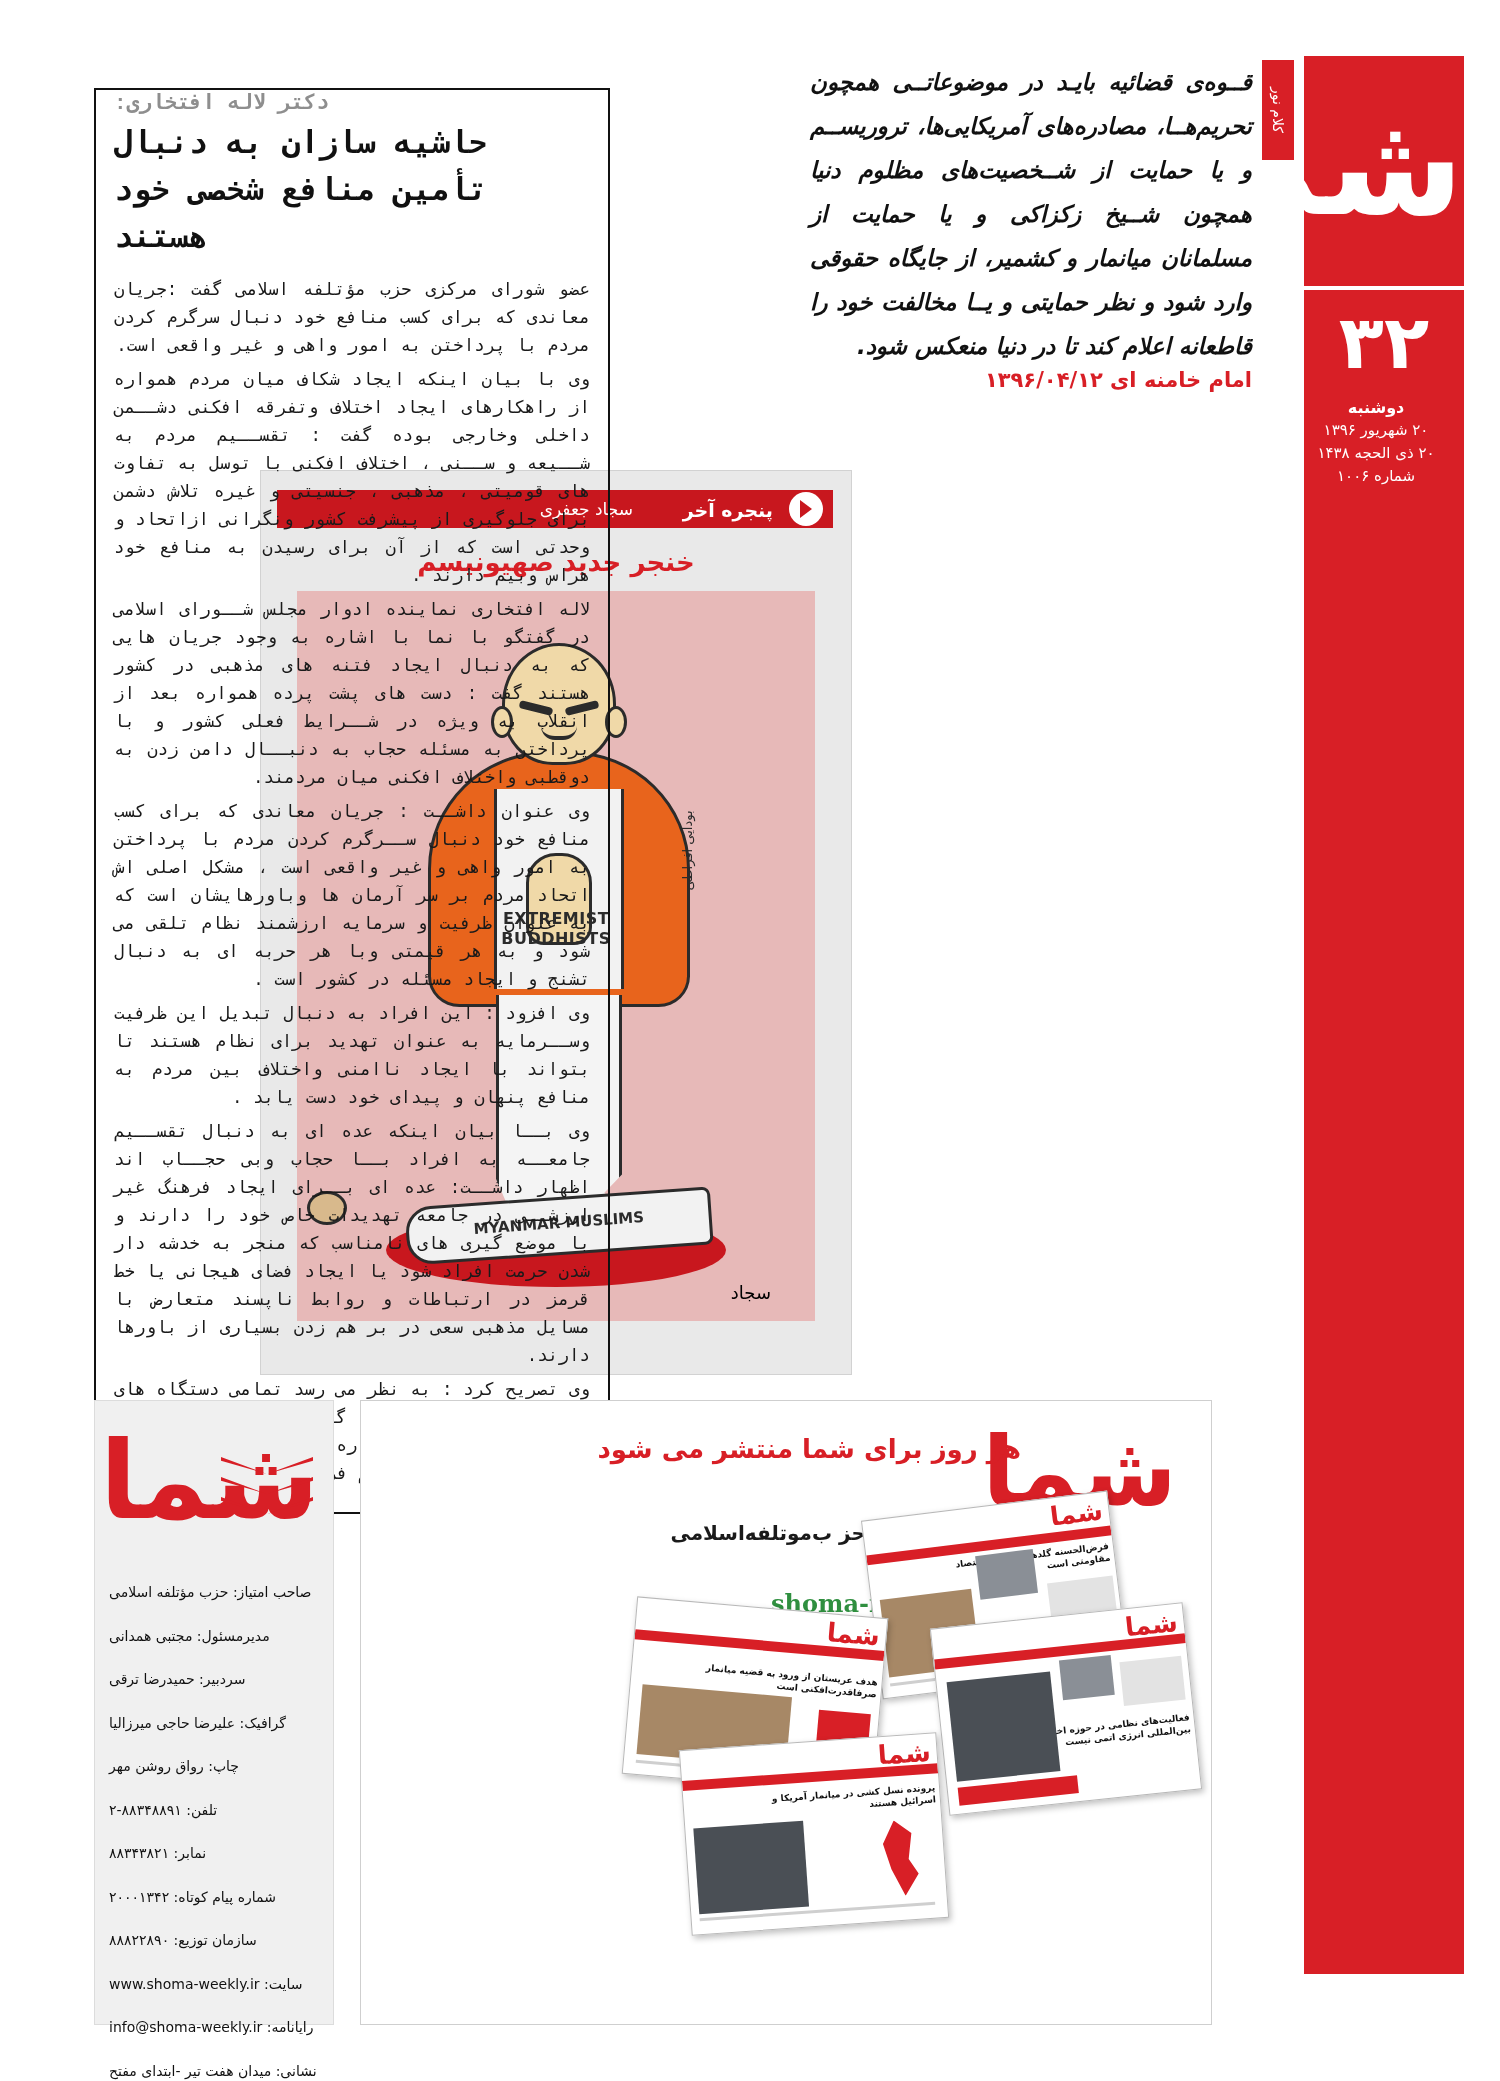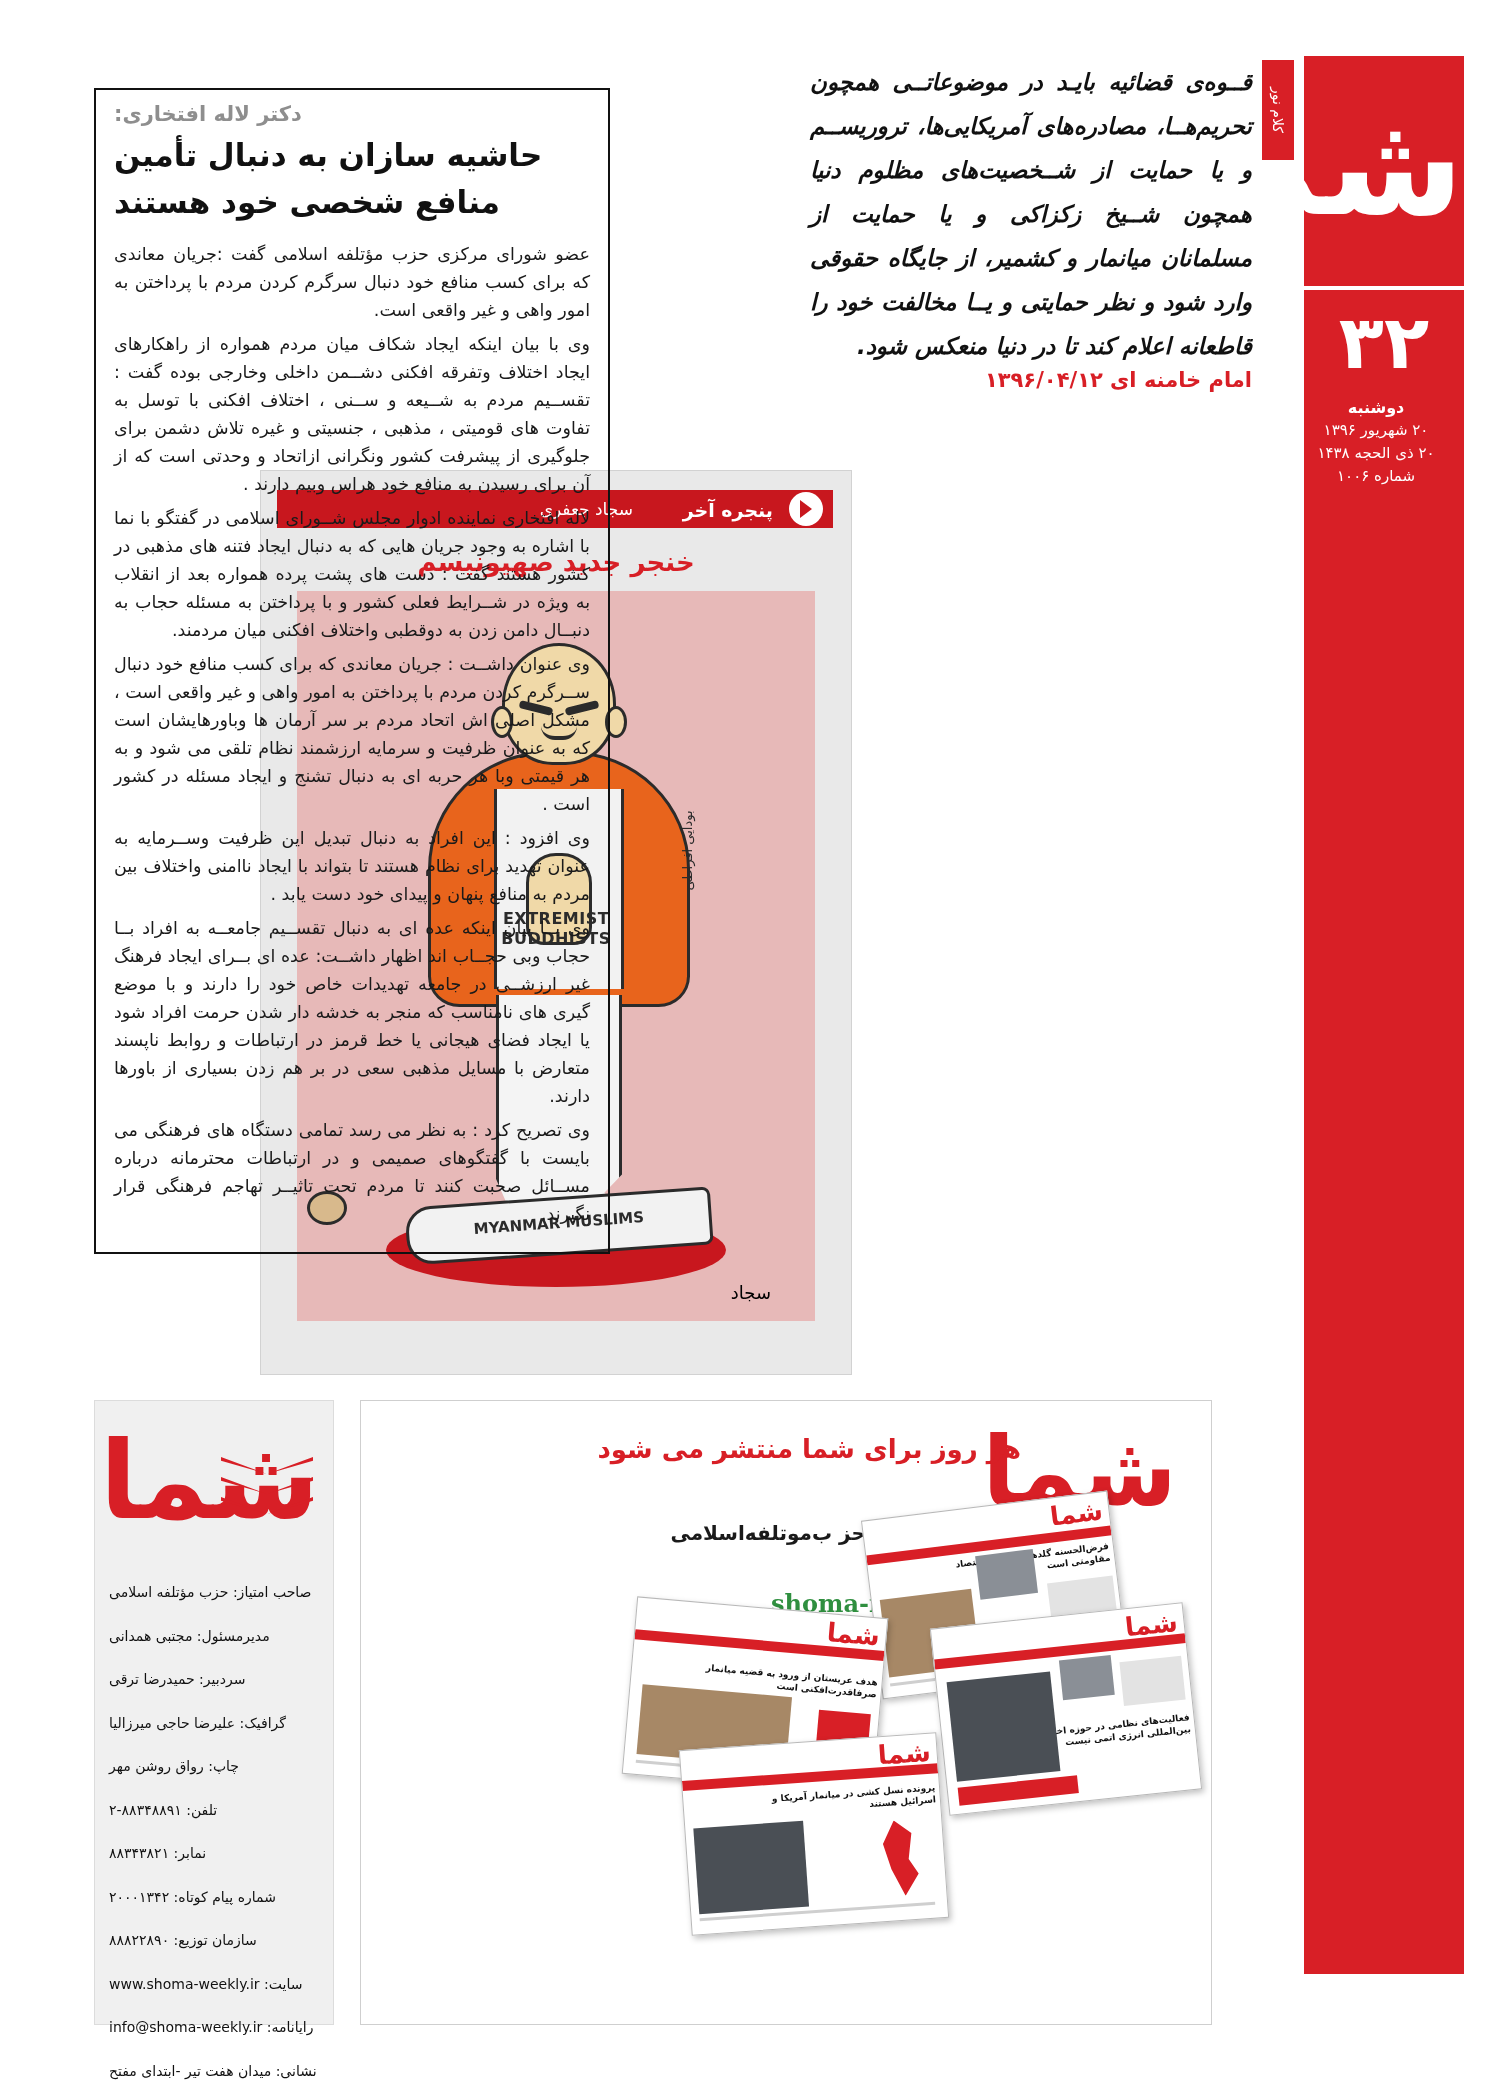--- a/index.html
+++ b/index.html
@@ -353,22 +353,23 @@
   .article {
     position: absolute;
     top: 88px;
     left: 94px;
     width: 516px;
     border-top: 2px solid #111;
     border-bottom: 2px solid #111;
     border-left: 2px solid #111;
     border-right: 2px solid #111;
     box-sizing: border-box;
-    padding: 12px 18px 18px 18px;
-    direction: rtl;
+    padding: 0 18px 18px 18px;
+    direction: rtl;
+    font-family: Liberation Mono, monospace;
   }
   .article-kicker {
     text-align: left;
     color: #8e8e8e;
     font-size: 21px;
     font-weight: bold;
     margin-bottom: 6px;
   }
   .article-title {
     text-align: left;

